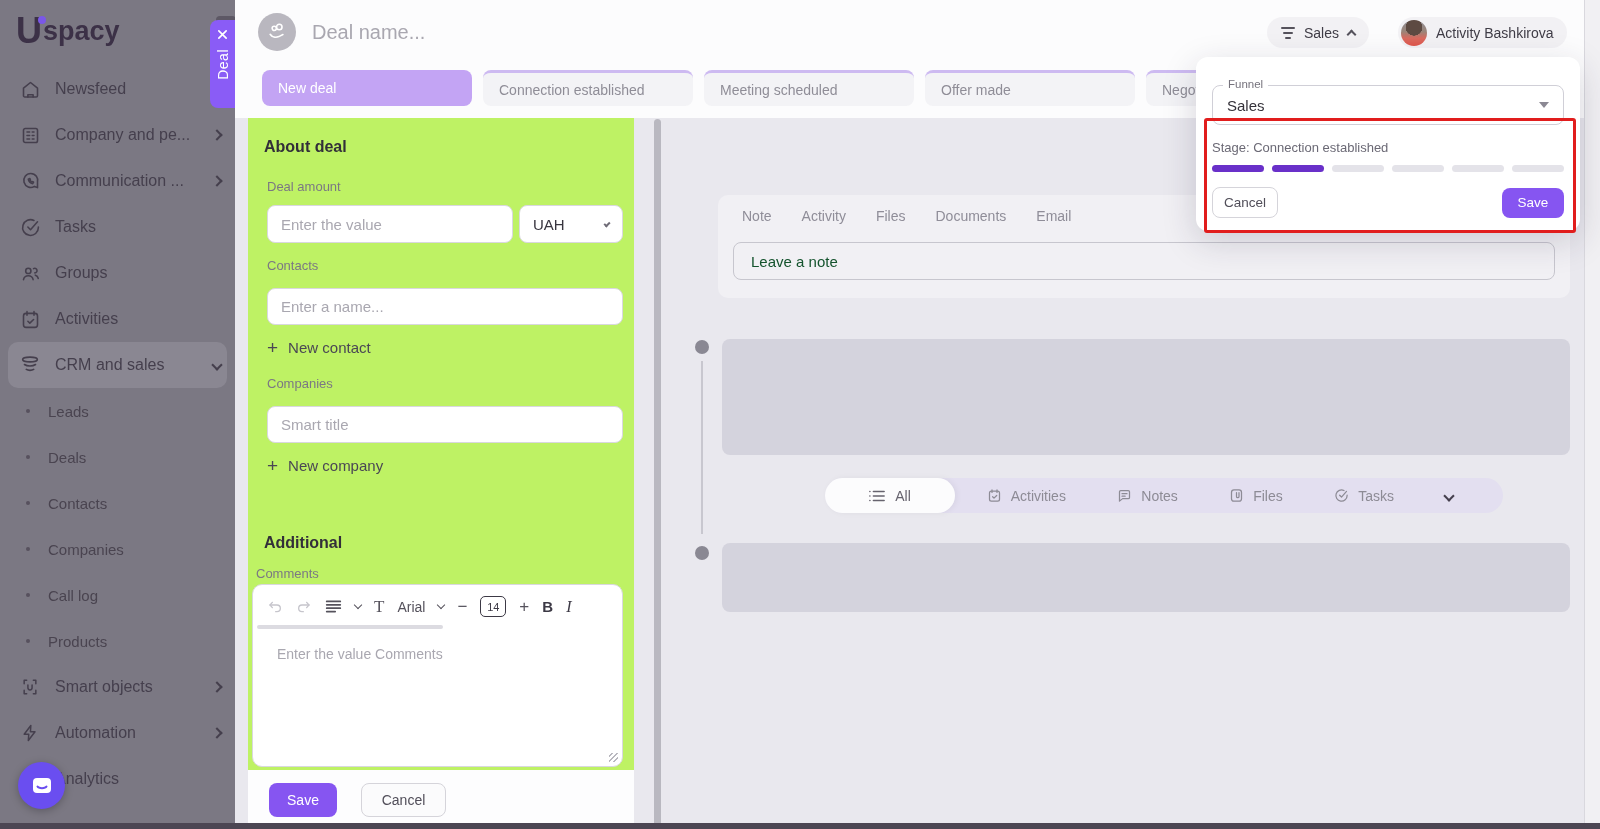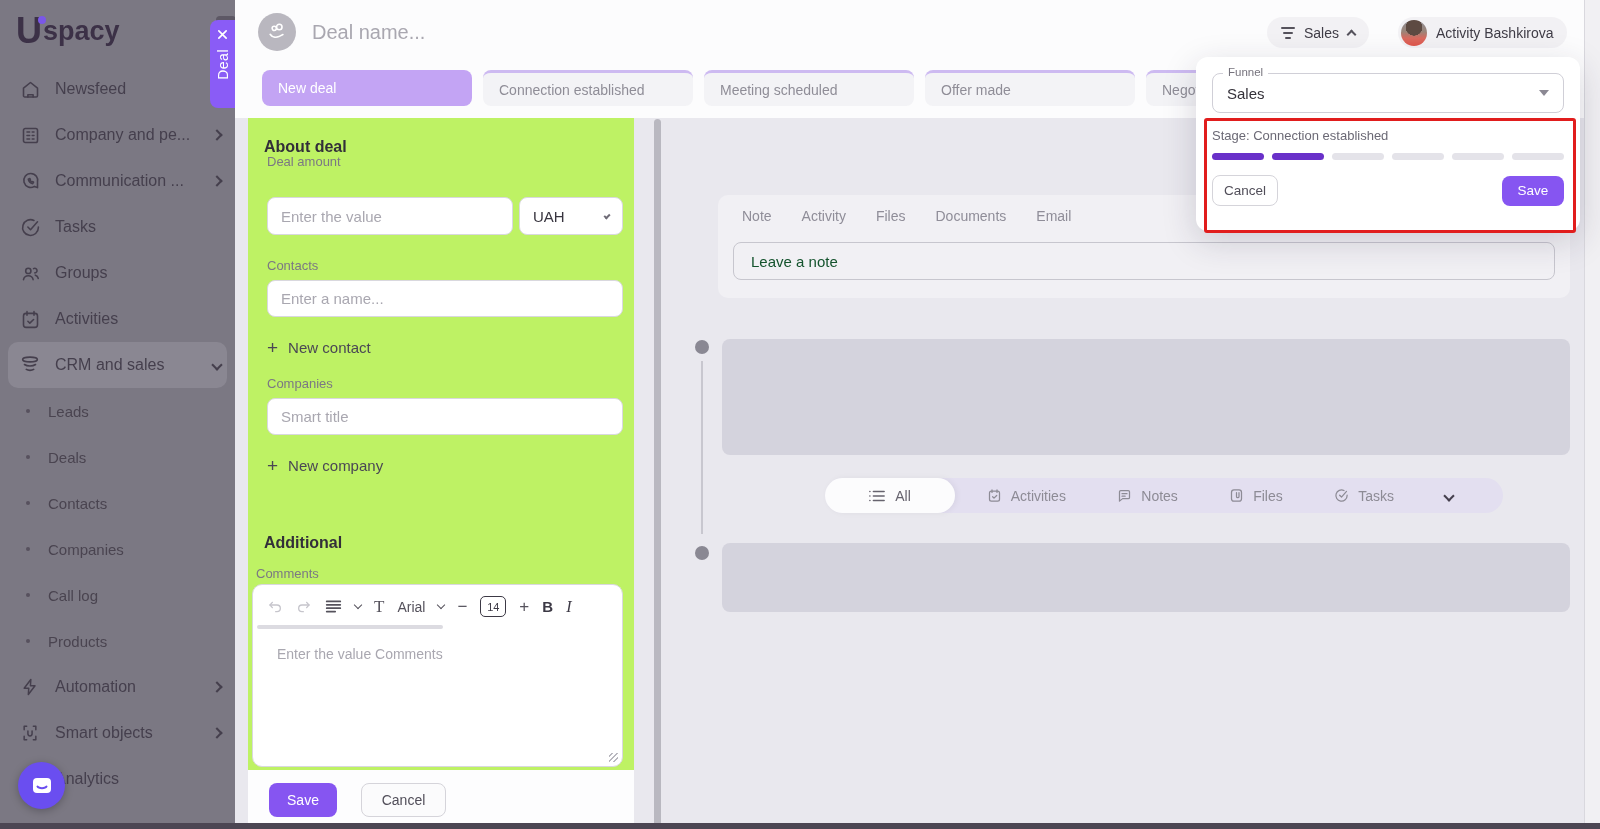--- a/index.html
+++ b/index.html
@@ -44,21 +44,21 @@
      radial-gradient(circle at 50% 28%, #5d4a42 0 36%, transparent 37%),
      linear-gradient(180deg,#8d8d95 0%, #9b8478 45%, #d96a5f 70%, #e0564c 100%); }
   .stage-tabs { position:absolute; left:27px; top:70px; display:flex; gap:11px; }
   .stage-tab { width:210px; height:36px; border-radius:8px; background:#f3f3f6; border-top:3px solid #cdbaf1; color:#8f8d97; font-size:14px; display:flex; align-items:center; padding-left:16px; }
   .stage-tab.active { background:#c3a4f4; border-top:none; color:#fff; }
 
   
   .form-panel { position:absolute; left:13px; top:118px; width:386px; height:711px; background:#bef264; }
   .h-section { position:absolute; font-size:16px; font-weight:700; color:#322f39; }
   .f-label { position:absolute; font-size:13px; color:#7b7883; }
-  .f-input { position:absolute; background:#fff; border:1px solid #d9d8de; border-radius:8px; display:flex; align-items:center; padding:16px 13px; font-size:15px; color:#a9a7b0; }
+  .f-input { position:absolute; background:#fff; border:1px solid #d9d8de; border-radius:8px; display:flex; align-items:center; padding:16px 13px; font-size:15px; color:#a9a7b0;margin-top:8px; }
   .currency { justify-content:space-between; color:#38353f; font-size:15px;gap:40px; }
   .currency .chev { border-color:#6f6c77; width:6px; height:6px; }
   .add-link { position:absolute; display:flex; align-items:center; gap:10px; font-size:15px; color:#4a4754; }
   .plus { font-size:19px; line-height:1; color:#4a4754; }
   .editor { position:absolute; left:4px; top:466px; width:371px; height:183px; background:#fff; border:1px solid #d9d8de; border-radius:10px; overflow:hidden; }
   .toolbar { display:flex; align-items:center; gap:13px; padding:11px 0 8px 14px; white-space:nowrap; color:#55525c; }
   .tb-ic { display:flex; align-items:center; }
   .tb-dis { color:#c6c5cc; }
   .tb-chev { width:6px; height:6px; border-right:1.8px solid #55525c; border-bottom:1.8px solid #55525c; transform:rotate(45deg); margin-top:-3px; }
   .tb-txt { font-size:14px; }
@@ -88,21 +88,21 @@
   .tl-line { position:absolute; left:466px; top:361px; width:2px; height:173px; background:#c8c7cf; }
   .ph-block { position:absolute; left:487px; width:848px; background:#d4d3dd; border-radius:8px; }
   .filter-bar { position:absolute; left:590px; top:478px; width:678px; height:35px; background:#e3dff0; border-radius:18px; display:flex; align-items:center; }
   .filter-all { width:130px; height:35px; background:#fcfcfd; border-radius:18px; display:flex; align-items:center; justify-content:center; gap:10px; font-size:14px; color:#66636e; box-shadow:2px 0 6px rgba(0,0,0,.05); }
   .filter-items { flex:1; display:flex; justify-content:space-around; align-items:center; padding:0 6px; }
   .filter-item { display:flex; align-items:center; gap:9px; font-size:14px; color:#8d8b95; }
   .filter-chev { margin-right:18px; }
 
   
   .popup { position:absolute; left:961px; top:57px; width:384px; height:174px; background:#fff; border-radius:12px; box-shadow:0 10px 34px rgba(40,35,60,.18); padding:16px; z-index:50; }
-  .field { position:relative; border:1px solid #d0cfd7; border-radius:8px; height:40px; display:flex; align-items:center; padding:0 14px; margin-top:0; }
+  .field { position:relative; border:1px solid #d0cfd7; border-radius:8px; height:40px; display:flex; align-items:center; padding:0 14px; margin-top:12px; }
   .field-label { position:absolute; top:-8px; left:10px; background:#fff; padding:0 5px; font-size:11.5px; color:#76737d; }
   .field-value { font-size:15px; color:#343139; }
   .tri-down { margin-left:auto; width:0; height:0; border-left:5px solid transparent; border-right:5px solid transparent; border-top:6px solid #8b8893; }
   .stage-line { margin-top:15px; font-size:13px; color:#6b6975; }
   .bars { margin-top:10px; display:flex; gap:8px; }
   .bars span { flex:1; height:7px; border-radius:4px; background:#e4e3e9; }
   .bars span.filled { background:#6930c9; }
   .popup-actions { margin-top:15px; display:flex; align-items:center; }
   .p-cancel { width:66px; height:31px; background:#fff; border:1px solid #d5d4da; color:#514e59; font-size:13.5px; }
   .p-save { margin-left:auto; width:62px; height:30px; background:#8655f1; color:#fff; font-size:13.5px; }
@@ -211,36 +211,36 @@
     <div class="sub-item">
         <span class="bullet"></span>
         <span>Call log</span>
       </div>
     <div class="sub-item">
         <span class="bullet"></span>
         <span>Products</span>
       </div>
     <div class="nav-item">
       <span class="nicon">
-          <svg width="20" height="20" viewBox="0 0 24 24" fill="none" stroke="currentColor" stroke-width="1.8" stroke-linejoin="round">
-            <path d="M13 3 5 13.5h5.5L10 21l8-10.5h-5.5z"></path>
-          </svg>
-        </span>
-      <span>Automation</span>
-      <span class="spacer"></span>
-        <span class="chev right"></span>
-    </div>
-    <div class="nav-item">
-      <span class="nicon">
           <svg width="20" height="20" viewBox="0 0 24 24" fill="none" stroke="currentColor" stroke-width="1.8" stroke-linecap="round" stroke-linejoin="round">
             <path d="M8 4H5v4M16 4h3v4M8 20H5v-4M16 20h3v-4"></path>
             <path d="M9.5 9.5v3.5a2.5 2.5 0 0 0 5 0V9.5"></path>
           </svg>
         </span>
       <span>Smart objects</span>
+      <span class="spacer"></span>
+        <span class="chev right"></span>
+    </div>
+    <div class="nav-item">
+      <span class="nicon">
+          <svg width="20" height="20" viewBox="0 0 24 24" fill="none" stroke="currentColor" stroke-width="1.8" stroke-linejoin="round">
+            <path d="M13 3 5 13.5h5.5L10 21l8-10.5h-5.5z"></path>
+          </svg>
+        </span>
+      <span>Automation</span>
       <span class="spacer"></span>
         <span class="chev right"></span>
     </div>
     <div class="nav-item">
       <span class="nicon">
           <svg width="20" height="20" viewBox="0 0 24 24" fill="none" stroke="currentColor" stroke-width="1.8" stroke-linecap="round">
             <path d="M5 5v14h14"></path>
             <path d="M9 15v-4M13 15V8M17 15v-6"></path>
           </svg>
         </span>
@@ -290,21 +290,21 @@
       <div class="stage-tab active">New deal</div>
       <div class="stage-tab">Connection established</div>
       <div class="stage-tab">Meeting scheduled</div>
       <div class="stage-tab">Offer made</div>
       <div class="stage-tab">Negotiations</div>
     </div>
   </div>
 
   <div class="form-panel">
     <div class="h-section" style="left:16px; top:20px;">About deal</div>
-    <div class="f-label" style="left:19px; top:36px;">Deal amount</div>
+    <div class="f-label" style="left:19px; top:61px;">Deal amount</div>
     <div class="f-input" style="left:19px; top:79px; width:246px; height:38px;">Enter the value</div>
     <div class="f-input currency" style="left:271px; top:79px; width:104px; height:38px;">
       <span>UAH</span>
       <span class="chev down"></span>
     </div>
     <div class="f-label" style="left:19px; top:140px;">Contacts</div>
     <div class="f-input" style="left:19px; top:162px; width:356px; height:37px;">Enter a name...</div>
     <div class="add-link" style="left:19px; top:220px;">
       <span class="plus">+</span>
       <span>New contact</span>

